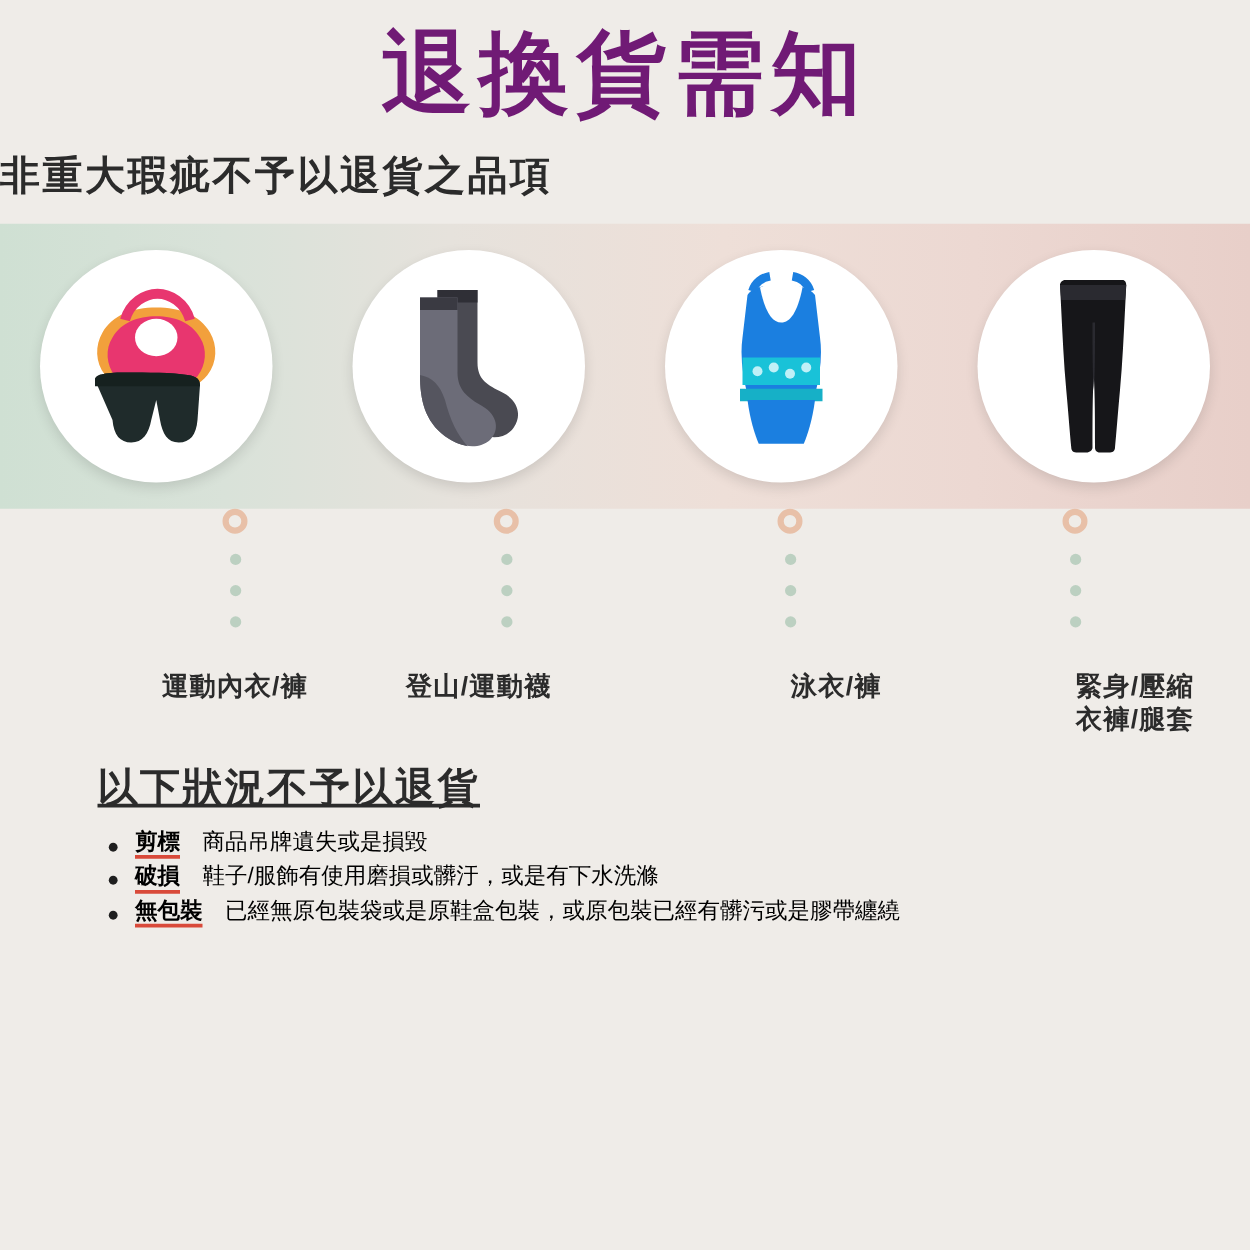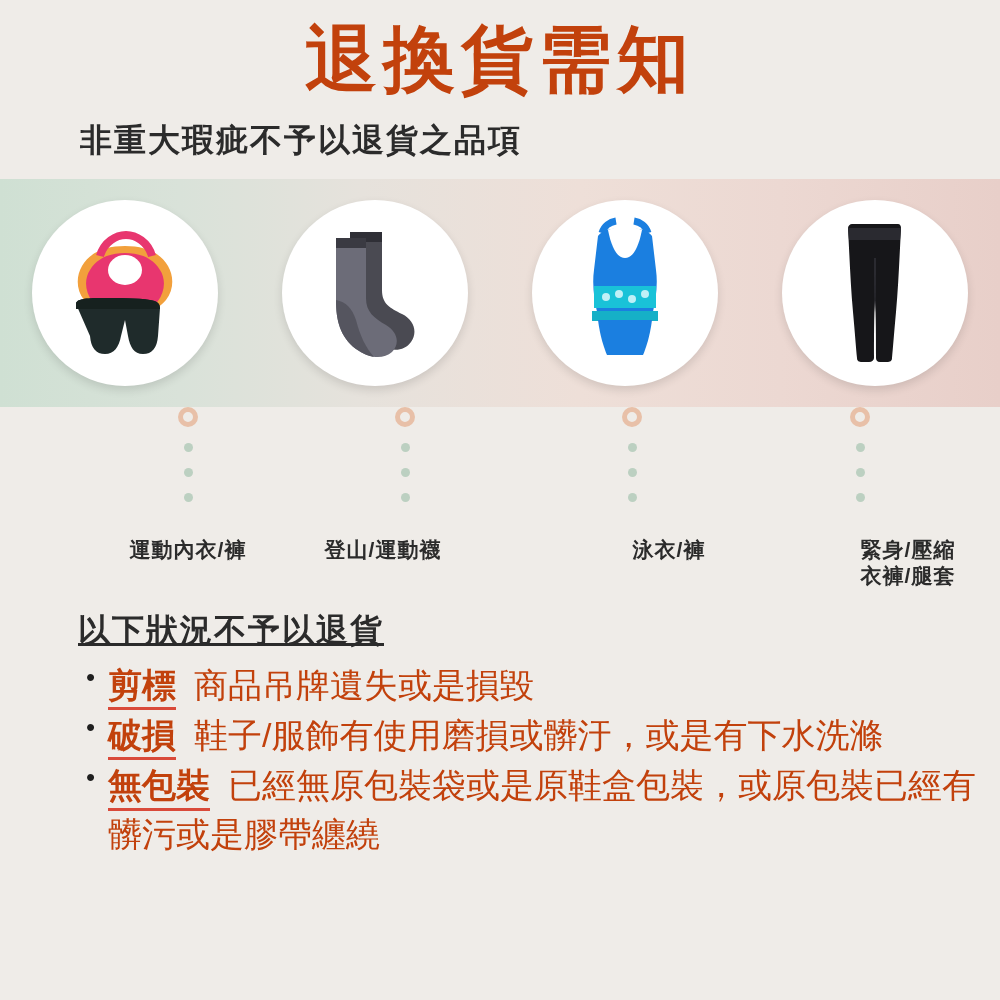--- a/index.html
+++ b/index.html
@@ -16,28 +16,27 @@
   }
 
   
   .header {
     padding-top: 18px;
     text-align: center;
   }
   .main-title {
     font-size: 72px;
     font-weight: bold;
-    color: #c2410c;
+    color: #701a75;
     letter-spacing: 6px;
     line-height: 1.15;
     margin: 0;
   }
   .subtitle {
     margin: 18px 0 0 0;
-    padding-left: 80px;
     text-align: left;
     font-size: 32px;
     font-weight: bold;
     color: #2b2b2b;
     letter-spacing: 2px;
   }
 
   
   .banner {
     position: relative;
@@ -133,22 +132,22 @@
     text-decoration: underline;
   }
   ul.rules {
     list-style: none;
     margin: 0;
     padding: 0;
   }
   ul.rules li {
     position: relative;
     padding-left: 30px;
-    font-size: 34px;
-    color: #c2410c;
+    font-size: 18px;
+    color: #000000;
     line-height: 1.42;
     margin-bottom: 2px;
   }
   ul.rules li::before {
     content: "•";
     position: absolute;
     left: 8px;
     top: -2px;
     font-size: 26px;
     color: #1f1f1f;

